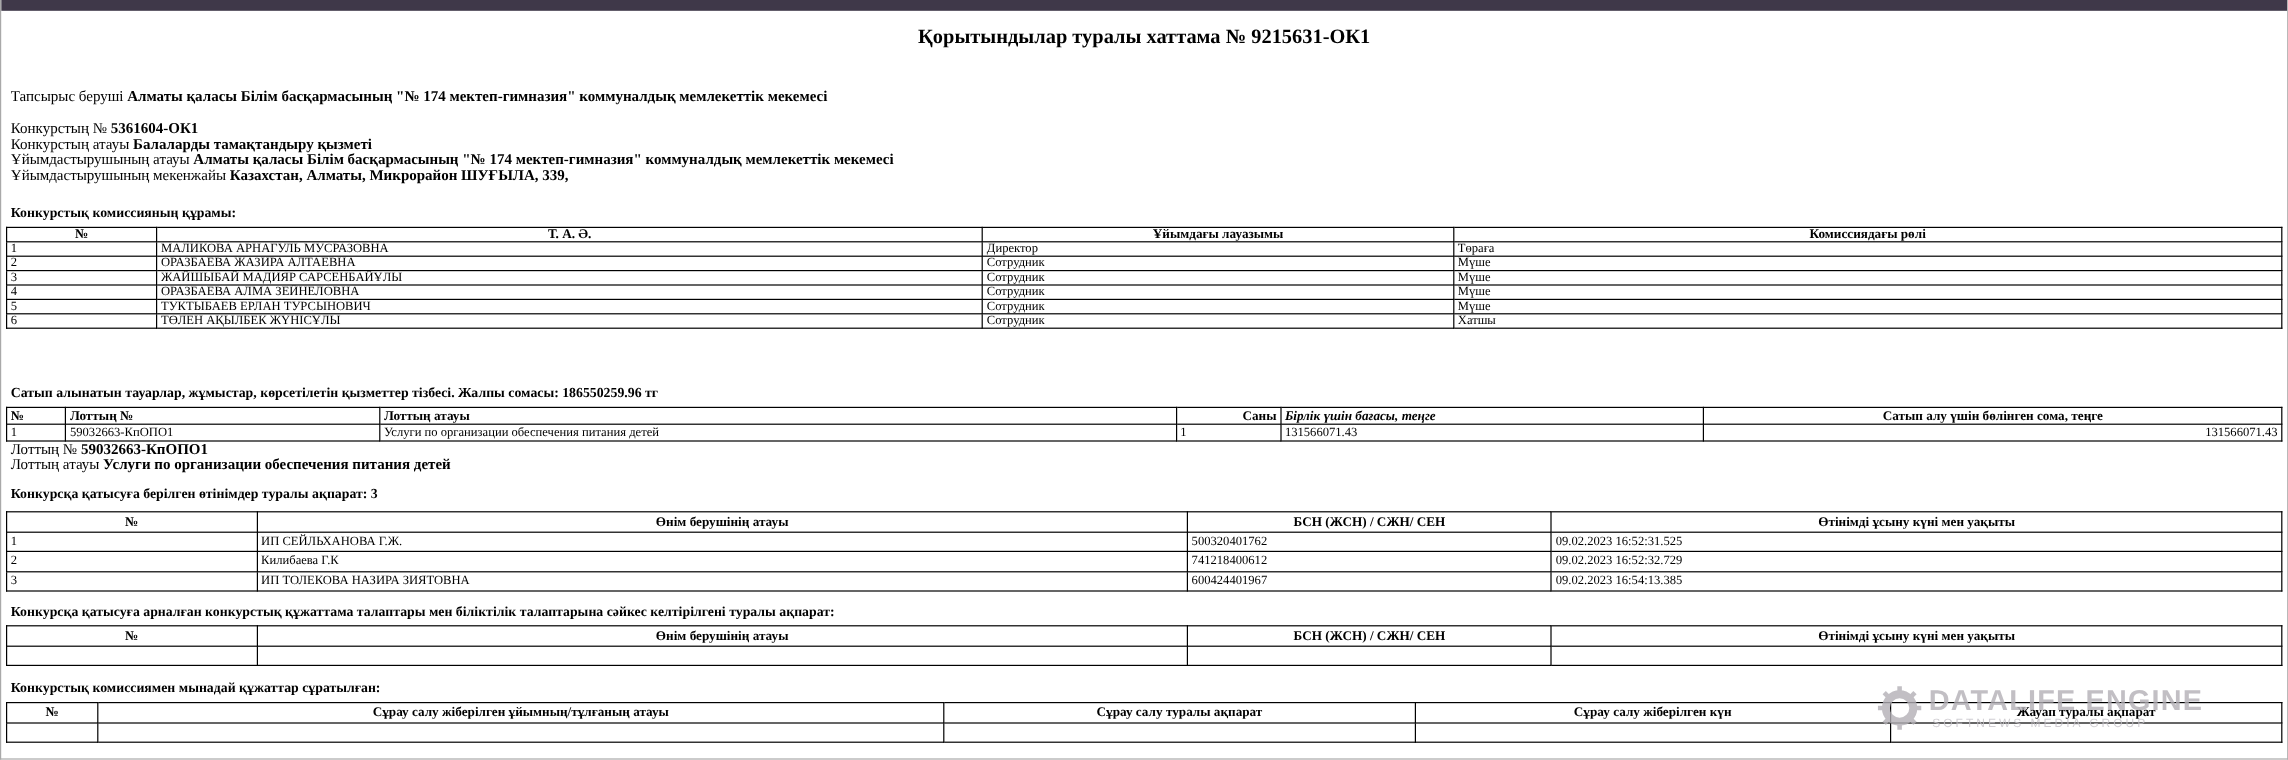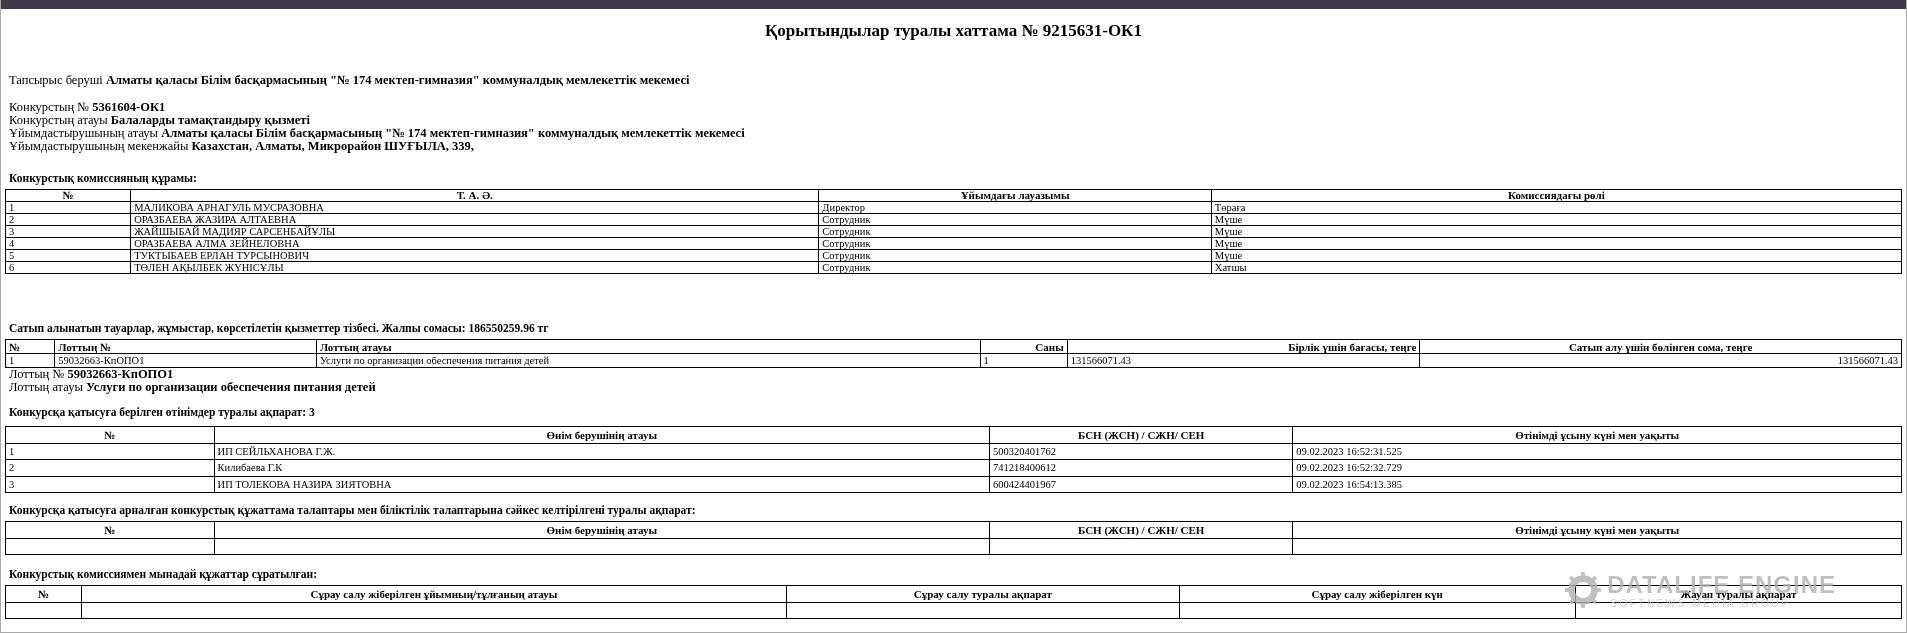--- a/index.html
+++ b/index.html
@@ -142,21 +142,21 @@
         <col style="width: 4.6%;">
         <col style="width: 18.6%;">
         <col style="width: 25.4%;">
       </colgroup>
       <thead>
         <tr>
           <th style="text-align: left;">№</th>
           <th style="text-align: left;">Лоттың №</th>
           <th style="text-align: left;">Лоттың атауы</th>
           <th style="text-align: right;">Саны</th>
-          <th style="text-align: right;">Бірлік үшін бағасы, теңге</th>
+          <th style="text-align: left; font-style: italic;">Бірлік үшін бағасы, теңге</th>
           <th style="text-align: center;">Сатып алу үшін бөлінген сома, теңге</th>
         </tr>
       </thead>
       <tbody>
         <tr>
           <td>1</td>
           <td>59032663-КпОПО1</td>
           <td>Услуги по организации обеспечения питания детей</td>
           <td>1</td>
           <td>131566071.43</td>

